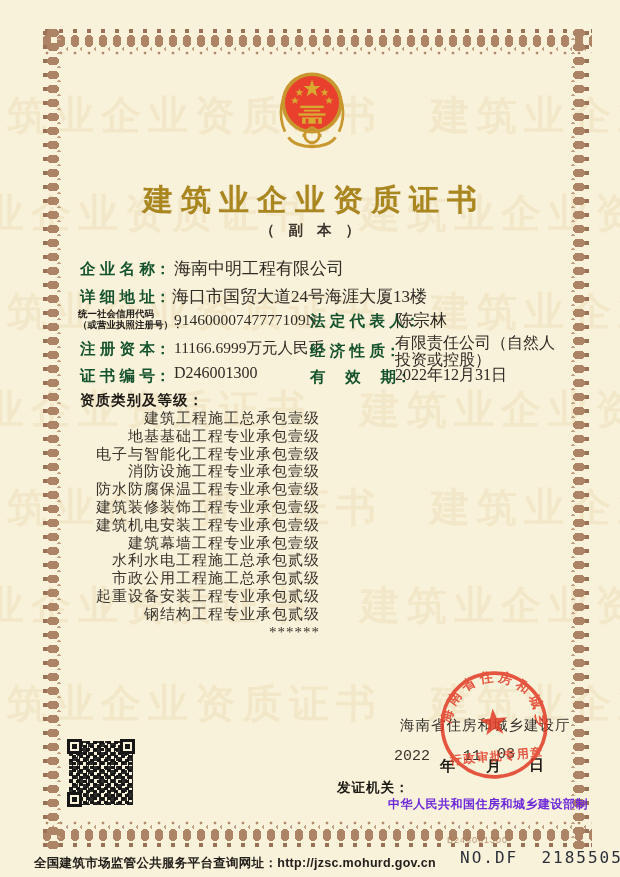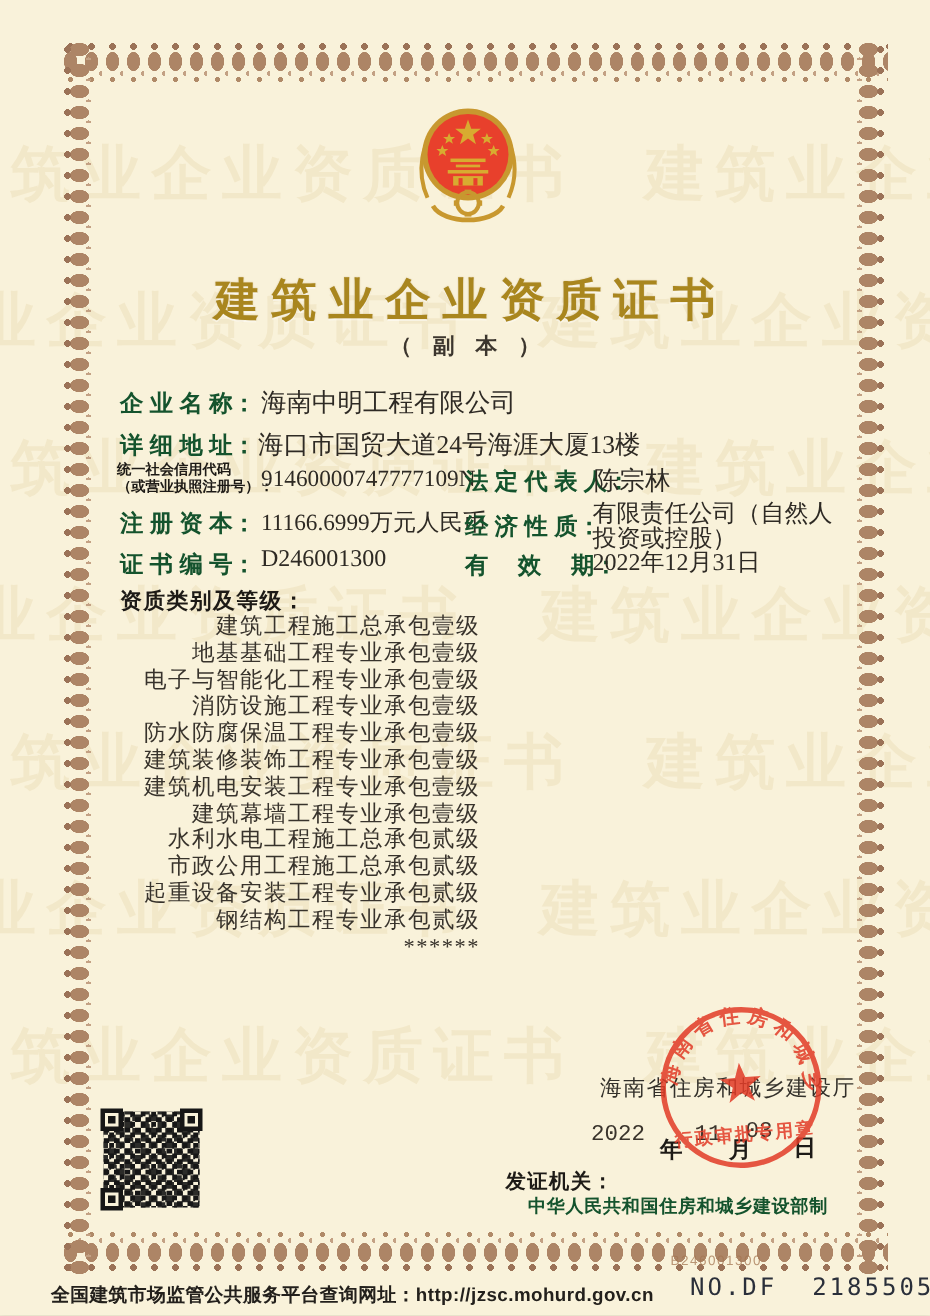--- a/index.html
+++ b/index.html
@@ -38,21 +38,21 @@
   .value{font-family:"Liberation Serif",serif;color:#2e2a24;white-space:pre;}
   .tiny-label{font-weight:bold;color:#1d1a16;font-size:9.5px;line-height:11px;white-space:pre;}
   .q-head{font-weight:bold;color:#1d1a16;font-size:14.5px;letter-spacing:1px;font-family:Liberation Mono, monospace;}
   .q-list{position:absolute;left:96px;top:410px;text-align:right;}
   .q-item{font-family:"Liberation Serif",serif;font-size:15px;line-height:17.8px;
           color:#38332c;letter-spacing:1px;}
   .issue-label{font-weight:bold;color:#1d1a16;font-size:13.5px;letter-spacing:1px;margin-top:44px;}
   .issue-value{font-family:"Liberation Serif",serif;font-size:14.5px;color:#33302a;letter-spacing:1px;}
   .date-num{font-family:Liberation Mono, monospace;font-size:15px;color:#3a342c;}
   .date-unit{font-weight:bold;font-size:15px;color:#1d1a16;}
-  .made-by{font-weight:bold;font-size:12px;color:#14532d;letter-spacing:.5px;}
+  .made-by{font-weight:bold;font-size:12px;color:#6d28d9;letter-spacing:.5px;margin-left:36px;}
   .footer-url{font-weight:bold;font-size:12.5px;color:#23201c;letter-spacing:.3px;}
   .serial{font-family:"DejaVu Sans Mono",monospace;font-size:16px;color:#2a2f3a;letter-spacing:2px;}
   .border-no{font-size:9px;color:#a47652;opacity:.75;letter-spacing:1px;}
   
   .qr{position:absolute;left:66px;top:738px;width:70px;height:70px;background:#f9f2da;}
   .qr-modules{position:absolute;inset:3px;
     background-image:
       conic-gradient(#161616 0 90deg,transparent 0 180deg,#161616 0 270deg,transparent 0),
       conic-gradient(rgba(22,22,22,.9) 0 90deg,transparent 0 180deg,rgba(22,22,22,.9) 0 270deg,transparent 0);
     background-size:7px 7px,11px 9px;background-position:0 0,3px 2px;}

